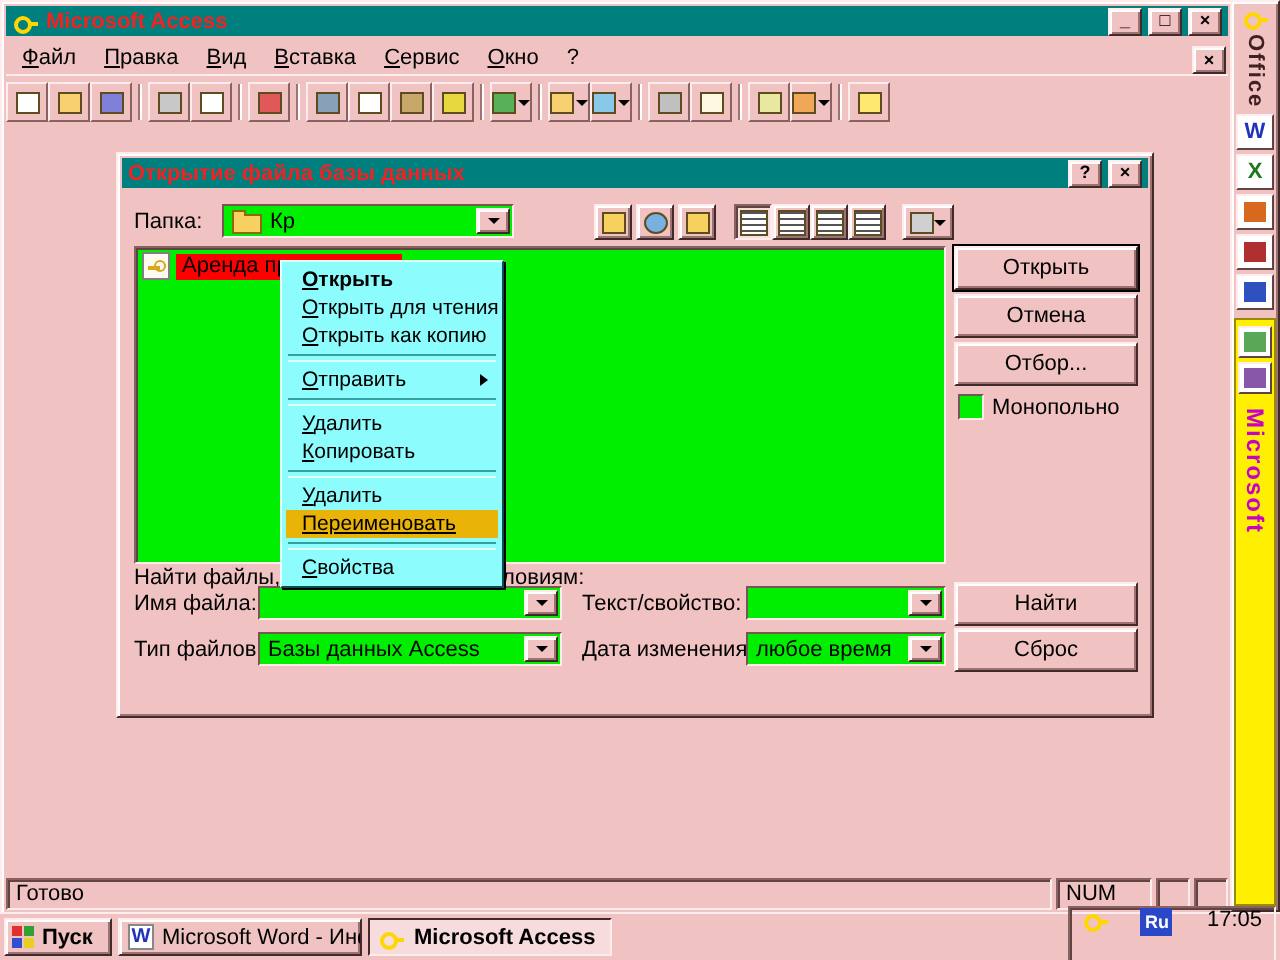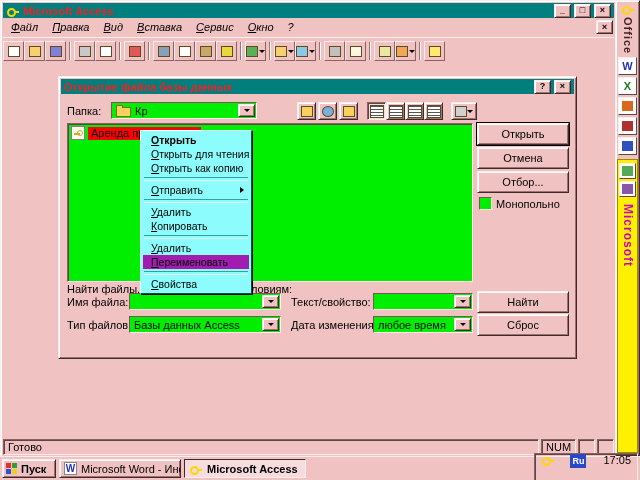--- a/index.html
+++ b/index.html
@@ -10,21 +10,21 @@
   .sunken{border:1px solid;border-color:#8a6262 #ffecec #ffecec #8a6262;box-shadow:inset 1px 1px 0 #604444;}
   .field{background:#00ee00;border:1px solid;border-color:#7a5555 #ffecec #ffecec #7a5555;}
   .grow{flex:1;}
   .tbar{background:#007f7f;color:#f52020;font-weight:bold;display:flex;align-items:center;gap:3px;
         padding:0 3px;height:15px;margin:2px;}
   .ctl{width:15px;height:12px;display:flex;align-items:center;justify-content:center;
        font-size:9px;font-weight:bold;color:#000;line-height:1;}
   .lbl{position:absolute;white-space:nowrap;}
   
   #mainwin{position:absolute;left:0;top:0;width:615px;height:456px;}
-  .menubar{display:flex;align-items:flex-start;height:17px;margin:0 2px;padding:0 1px;font-style:italic;}
+  .menubar{display:flex;align-items:flex-end;height:17px;margin:0 2px;padding:0 1px;}
   .mitem{padding:1px 7px 2px;white-space:nowrap;display:inline-block;}
   .mitem::first-letter{text-decoration:underline;}
   .toolbar{display:flex;align-items:center;height:26px;margin:0 2px;border-top:1px solid #ffecec;}
   .tbtn{width:21px;height:20px;display:flex;align-items:center;justify-content:center;gap:1px;
         background:#f0c2c2;border:1px solid;border-color:#ffecec #8a6262 #8a6262 #ffecec;box-sizing:border-box;}
   .gi{width:12px;height:11px;border:1px solid #5c4c20;box-sizing:border-box;}
   .tri{width:0;height:0;border-left:3px solid transparent;border-right:3px solid transparent;border-top:3px solid #000;}
   .tsep{width:1px;height:18px;background:#9c7272;border-right:1px solid #fff;margin:0 3px;}
   .sbar{position:absolute;left:2px;right:2px;bottom:2px;height:16px;display:flex;gap:2px;}
   .sp{line-height:14px;padding:0 4px;white-space:nowrap;box-sizing:border-box;}
@@ -49,21 +49,21 @@
   .folderico{position:relative;width:13px;height:8px;background:#f8d060;border:1px solid #8a6a10;margin-top:2px;}
   .folderico::before{content:"";position:absolute;left:-1px;top:-3px;width:5px;height:2px;background:#f8d060;border:1px solid #8a6a10;border-bottom:none;}
   #found{position:absolute;left:8px;top:261px;width:501px;height:15px;line-height:15px;padding-left:4px;box-sizing:border-box;white-space:nowrap;}
   
   #ctx{position:absolute;left:140px;top:130px;width:112px;z-index:60;background:#8cfcfc;padding:2px;
        border:1px solid;border-color:#e2ffff #0c4c4c #0c4c4c #e2ffff;box-shadow:1px 1px 0 #000;font-size:10.5px;box-sizing:border-box;}
   .mi{height:14px;line-height:14px;padding:0 12px 0 8px;position:relative;white-space:nowrap;}
   .mi::first-letter{text-decoration:underline;}
   .mi.default{font-weight:bold;}
   .mi.disabled{color:#1f9090;}
-  .mi.hl{background:#a21caf;}
+  .mi.hl{background:#eab308;text-decoration:underline;}
   .mi.sub::after{content:"";position:absolute;right:5px;top:4px;border-left:4px solid #000;
                  border-top:3px solid transparent;border-bottom:3px solid transparent;}
   .msep{margin:2px 1px;height:2px;border-top:1px solid #35a0a0;border-bottom:1px solid #dfffff;}
   
   #officebar{position:absolute;right:0;top:0;width:25px;height:456px;display:flex;flex-direction:column;
              align-items:center;padding:2px 0;box-sizing:border-box;z-index:5;}
   .ob-title{writing-mode:vertical-rl;font-weight:bold;color:#402020;letter-spacing:1px;margin:2px 0;}
   .ob-ico{width:19px;height:18px;background:#fff;border:1px solid;border-color:#ffecec #604444 #604444 #ffecec;
           display:flex;align-items:center;justify-content:center;margin:1px 0;font-weight:bold;font-size:11px;box-sizing:border-box;}
   .obox{width:11px;height:10px;display:block;}
@@ -180,21 +180,21 @@
           <span class="tri"></span>
         </span>
       <span class="tsep"></span>
       <span class="tbtn">
           <span class="gi" style="background:#ffe870"></span>
         </span>
     </div>
 
     <div class="sbar">
       <span class="sp sunken grow">Готово</span>
-      <span class="sp sunken" style="width:35px;text-align:center">NUM</span>
+      <span class="sp sunken" style="width:48px;text-align:left">NUM</span>
       <span class="sp sunken" style="width:17px"></span>
       <span class="sp sunken" style="width:17px"></span>
     </div>
   </div>
 
   <div id="dialog" class="raised">
     <div class="tbar">
       <span>Открытие файла базы данных</span>
       <span class="grow"></span>
       <span class="ctl raised">?</span>

